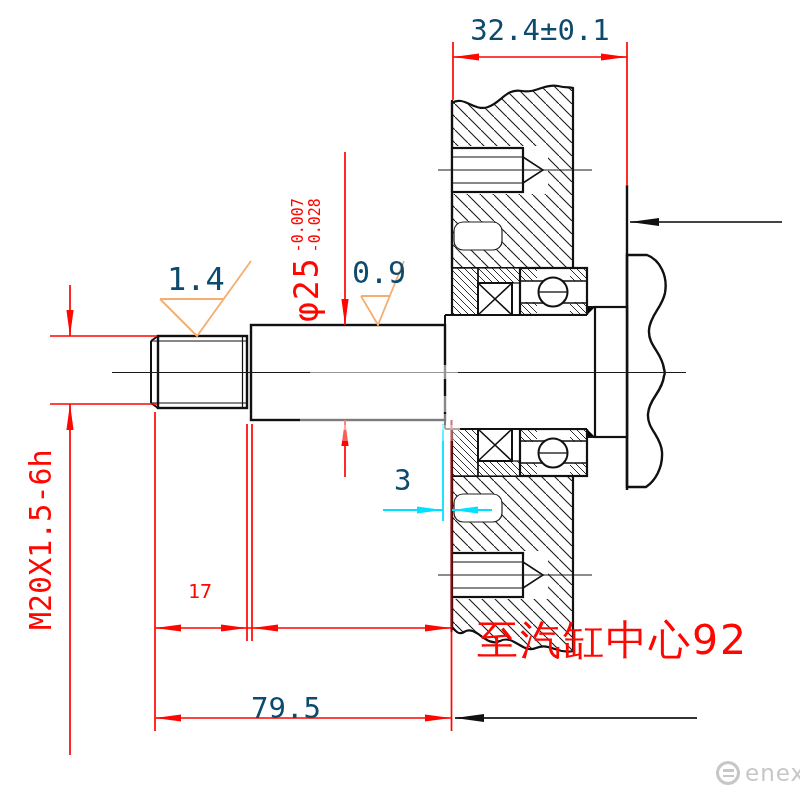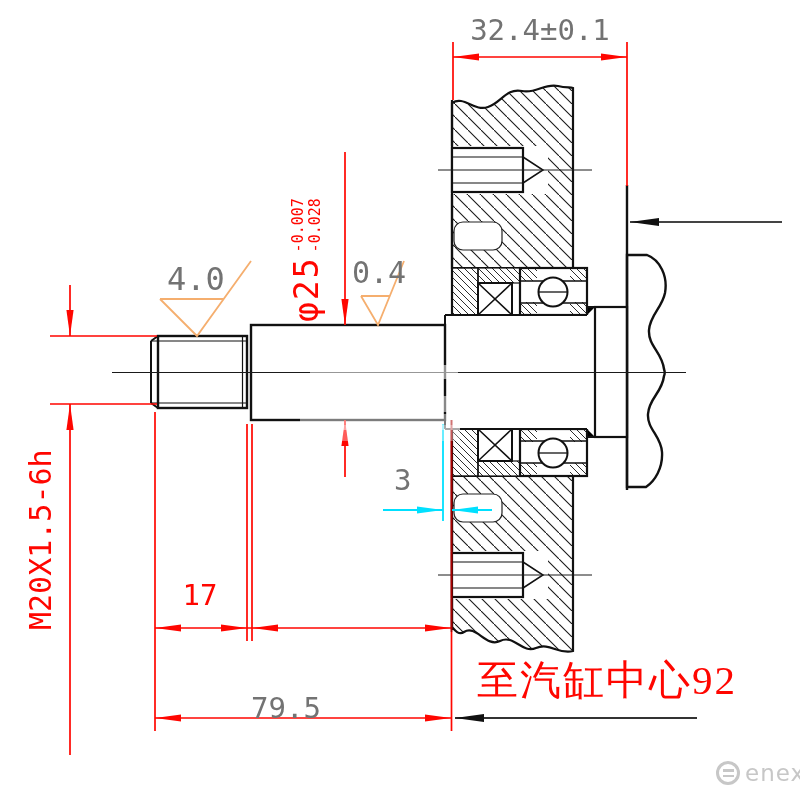--- a/index.html
+++ b/index.html
@@ -1,20 +1,20 @@
 <!DOCTYPE html>
 <html><head>
 <meta charset="utf-8">
 <style>
   html,body{margin:0;padding:0;background:#ffffff;}
   #stage{position:relative;width:800px;height:798px;background:#ffffff;overflow:hidden;
          font-family:"DejaVu Sans Mono", monospace;}
   #stage svg{position:absolute;left:0;top:0;}
   .lbl{position:absolute;line-height:1;white-space:nowrap;}
-  .green{color:#737373;}
+  .green{color:#0c4a6e;}
   .red{color:#ff0600;}
   .black{color:#111111;}
   .mono{font-family:"DejaVu Sans Mono", monospace;}
   .cjk{font-family:"DejaVu Sans", sans-serif;}
   .rot{transform-origin:0 0;transform:rotate(-90deg);}
   .center{text-align:center;}
   .phi-row{display:flex;align-items:center;gap:4px;}
   .phi-main{font-size:33px;letter-spacing:2px;}
   .tolstack{display:flex;flex-direction:column;justify-content:center;font-size:15px;line-height:1.1;letter-spacing:0px;}
   .logo{position:absolute;left:716px;top:760px;display:flex;align-items:center;gap:5px;color:#c7c7c7;}
@@ -191,44 +191,44 @@
     <rect x="310" y="365" width="148" height="14" opacity="0.55"></rect>
     <rect x="304" y="396" width="152" height="16" opacity="0.5"></rect>
     <rect x="300" y="414" width="160" height="16" opacity="0.45"></rect>
     <rect x="330" y="425" width="130" height="16" opacity="0.35"></rect>
   </g>
 </svg>
 
 <div class="lbl green mono center" style="left:470px;top:16px;width:140px;font-size:29px;">32.4±0.1</div>
 
 
-<div class="lbl green mono" style="left:167px;top:263px;font-size:32px;">4.0</div>
-
-<div class="lbl green mono" style="left:352px;top:258px;font-size:30px;">0.4</div>
+<div class="lbl green mono" style="left:167px;top:263px;font-size:32px;">1.4</div>
+
+<div class="lbl green mono" style="left:352px;top:258px;font-size:30px;">0.9</div>
 
 <div class="lbl red mono rot" style="left:290px;top:322px;width:172px;height:58px;">
   <div class="phi-row">
     <span class="phi-main">φ25</span>
     <span class="tolstack">
       <span>-0.007</span>
       <span>-0.028</span>
     </span>
   </div>
 </div>
 
 <div class="lbl red mono rot" style="left:26px;top:630px;width:198px;height:36px;font-size:30px;">M20X1.5-6h</div>
 
-<div class="lbl red mono center" style="left:175px;top:581px;width:50px;font-size:29px;">17</div>
+<div class="lbl red mono center" style="left:175px;top:581px;width:50px;font-size:20px;">17</div>
 
 
 <div class="lbl green mono" style="left:394px;top:466px;font-size:29px;">3</div>
 
 <div class="lbl green mono center" style="left:250px;top:694px;width:72px;font-size:29px;">79.5</div>
 
-<div class="lbl red cjk" style="left:477px;top:660px;font-size:41px;letter-spacing:2px;font-family:Liberation Serif, serif;">至汽缸中心92</div>
+<div class="lbl red cjk" style="left:477px;top:620px;font-size:41px;letter-spacing:2px;">至汽缸中心92</div>
 
 <div class="logo">
   <span class="logo-circle">
     <span class="logo-bar"></span>
     <span class="logo-bar"></span>
   </span>
   <span class="logo-text">enex</span>
 </div>
 
 </div>

